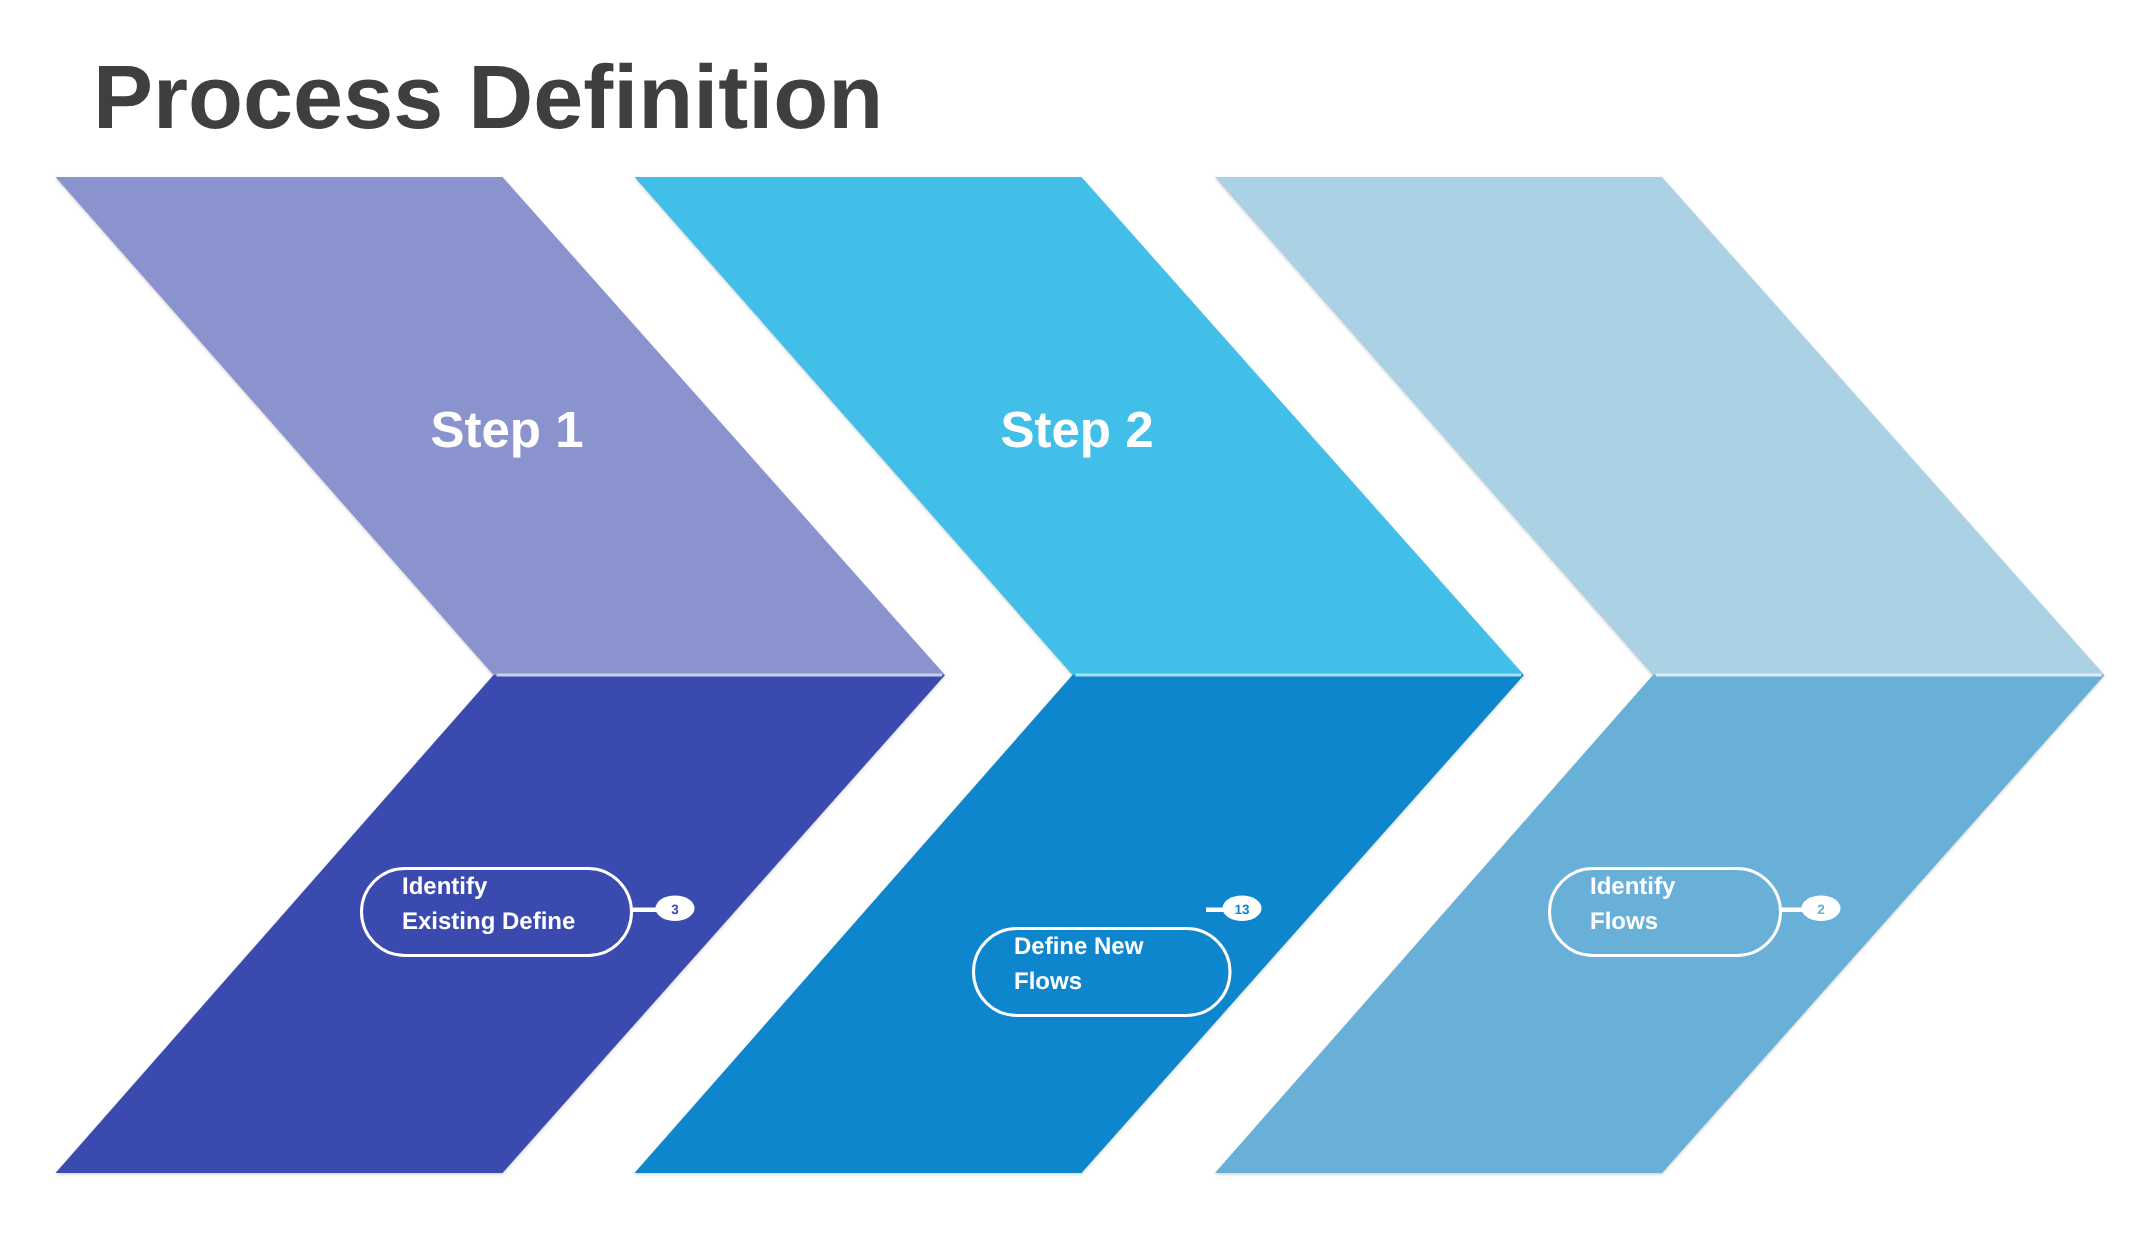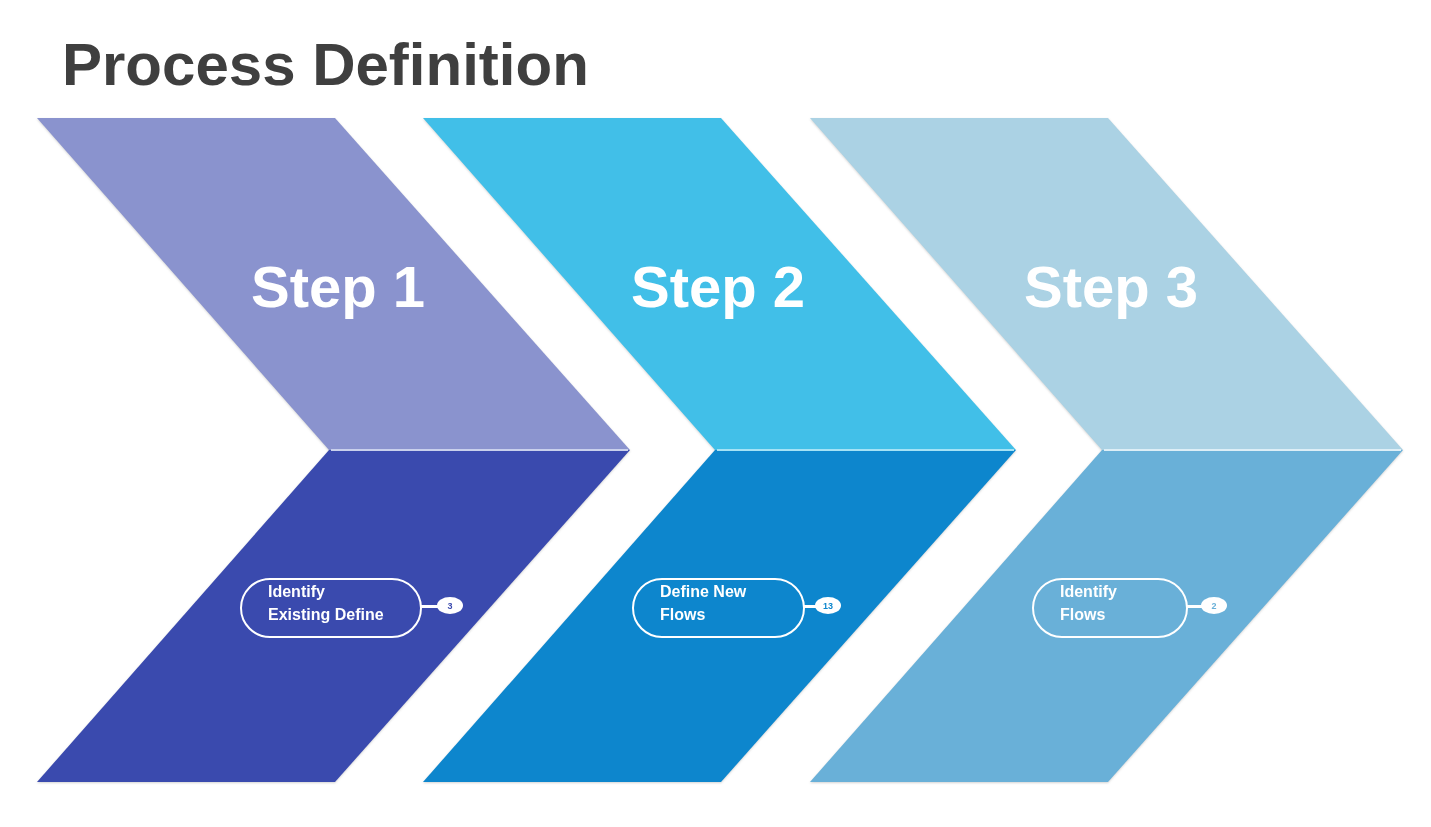--- a/index.html
+++ b/index.html
@@ -35,21 +35,21 @@
   }
   .chevron-svg polygon {
     filter: drop-shadow(0px 1px 1px rgba(80,80,80,0.25));
   }
   .step-label {
     position: absolute;
     width: 320px;
     top: 257px;
     text-align: center;
     color: #ffffff;
-    font-size: 58px;
+    font-size: 34px;
     font-weight: 800;
     line-height: 60px;
     white-space: nowrap;
   }
   .step-label.s0 { left: 178px; }
   .step-label.s1 { left: 558px; }
   .step-label.s2 { left: 951px; }
   .task-pill {
     position: absolute;
     top: 578px;
@@ -60,21 +60,21 @@
     color: #ffffff;
     display: flex;
     flex-direction: column;
     justify-content: flex-start;
     padding-left: 26px;
     font-size: 16px;
     font-weight: bold;
     line-height: 23px;
   }
   .task-pill.s0 { left: 240px; width: 182px; }
-  .task-pill.s1 { left: 632px; width: 173px; }
+  .task-pill.s1 { left: 648px; width: 173px; margin-top: 40px; }
   .task-pill.s2 { left: 1032px; width: 156px; }
   .badge-connector {
     position: absolute;
     top: 605px;
     height: 2.5px;
     background: #ffffff;
   }
   .badge-connector.s0 { left: 421px; width: 18px; }
   .badge-connector.s1 { left: 804px; width: 13px; }
   .badge-connector.s2 { left: 1187px; width: 16px; }
@@ -115,21 +115,20 @@
     </g>
     <g>
       <polygon points="810,118 1108,118 1403,450 1102,450" fill="#ABD2E4"></polygon>
       <polygon points="1102,450 1403,450 1108,782 810,782" fill="#69B0D8"></polygon>
       <line x1="1104" y1="450" x2="1401" y2="450" stroke-width="2" stroke="#DDEEF6"></line>
     </g>
   </svg>
 
   <div class="step-label s0">Step 1</div>
   <div class="step-label s1">Step 2</div>
-  <div class="step-label s2">Step 3</div>
 
   <div class="task-pill s0">
     <span>Identify</span>
     <span>Existing Define</span>
   </div>
   <div class="badge-connector s0"></div>
   <div class="count-badge s0" style="color: rgb(58, 74, 174);">3</div>
 
   <div class="task-pill s1">
     <span>Define New</span>

